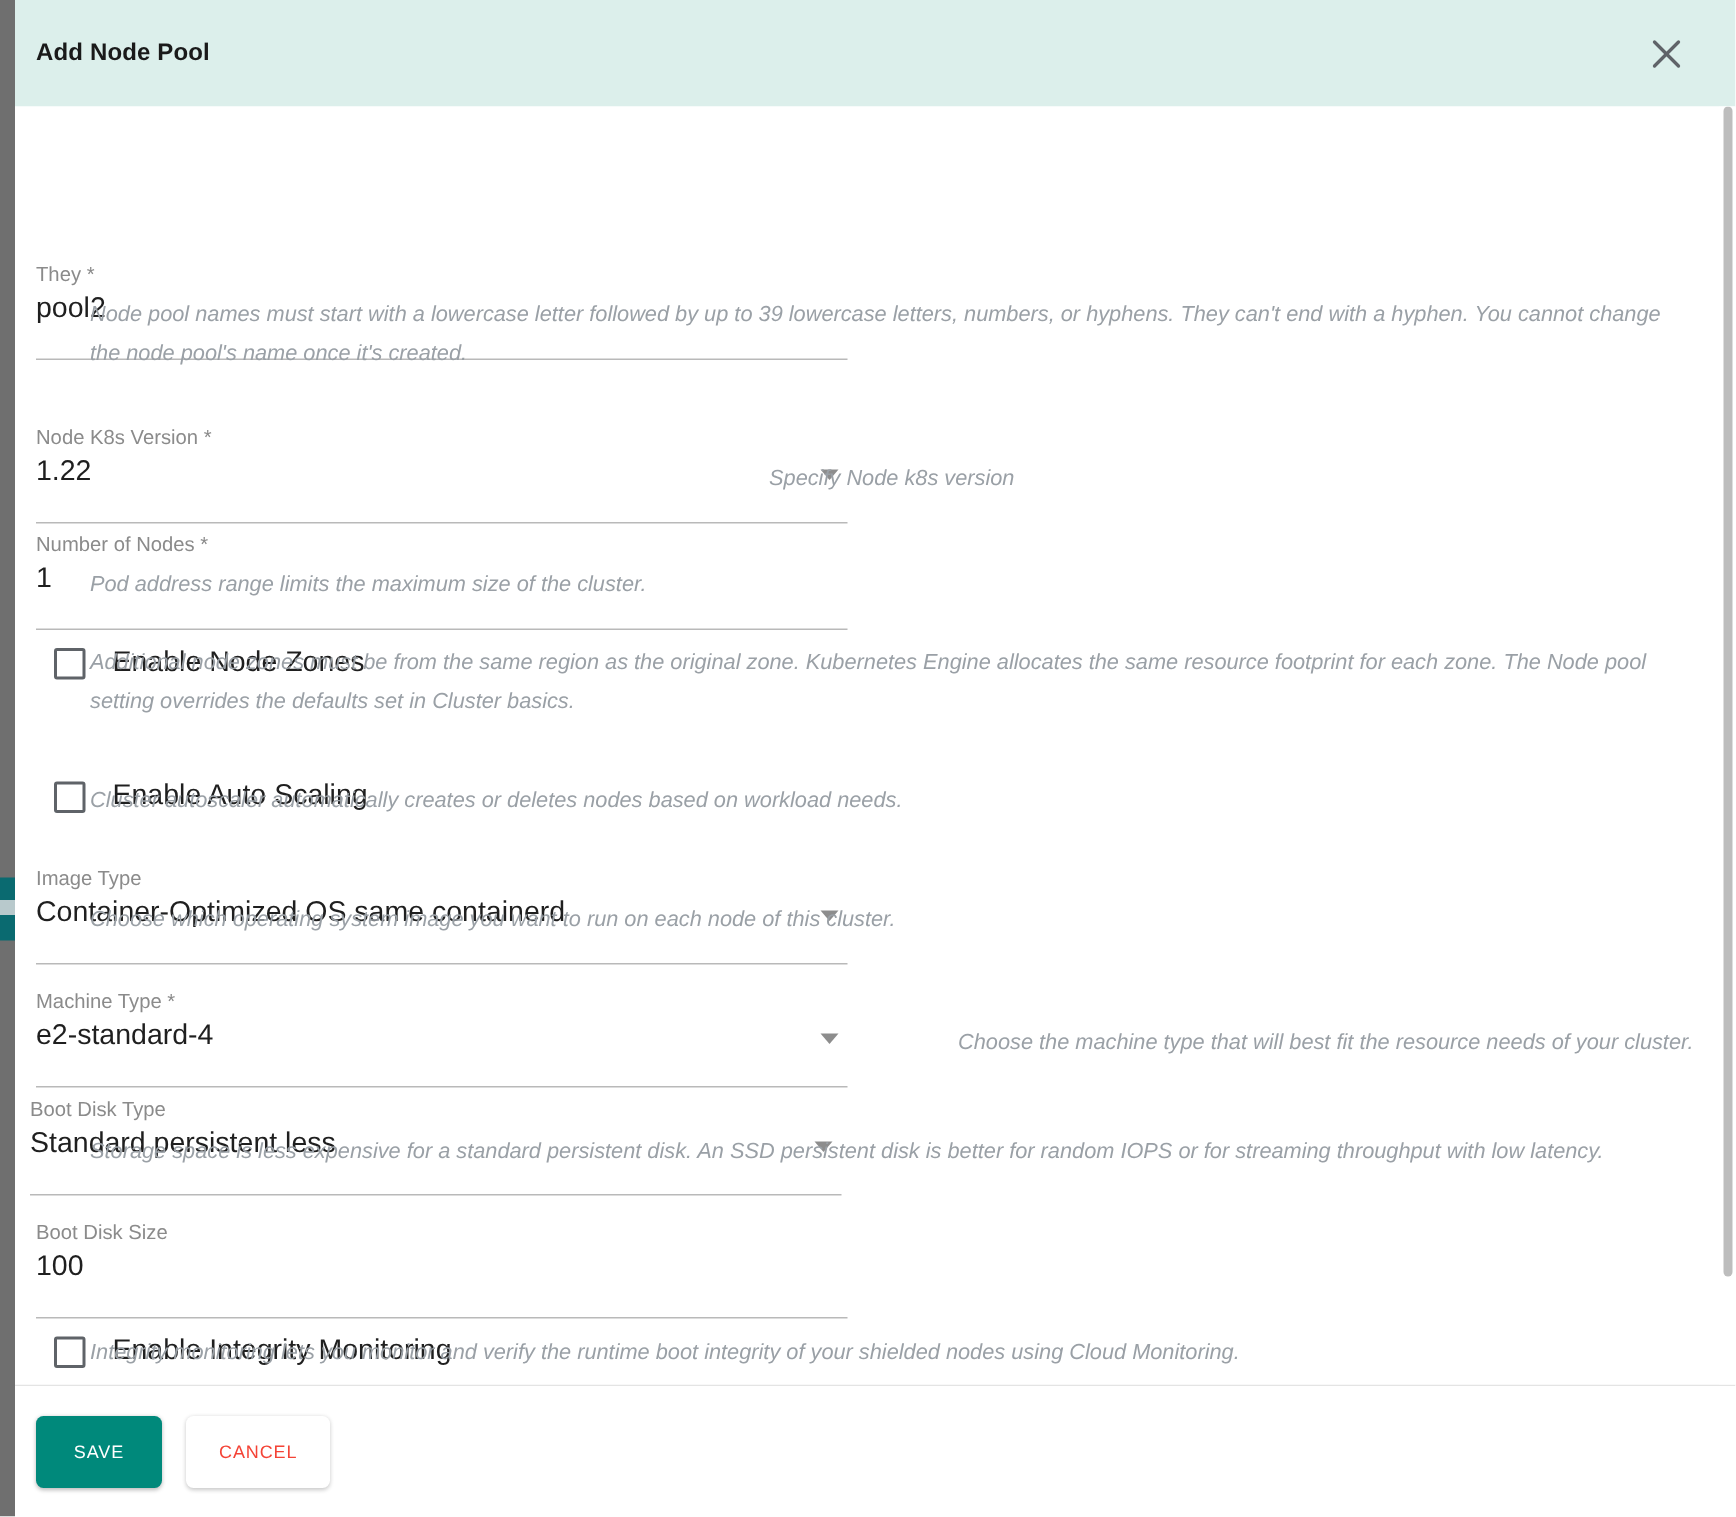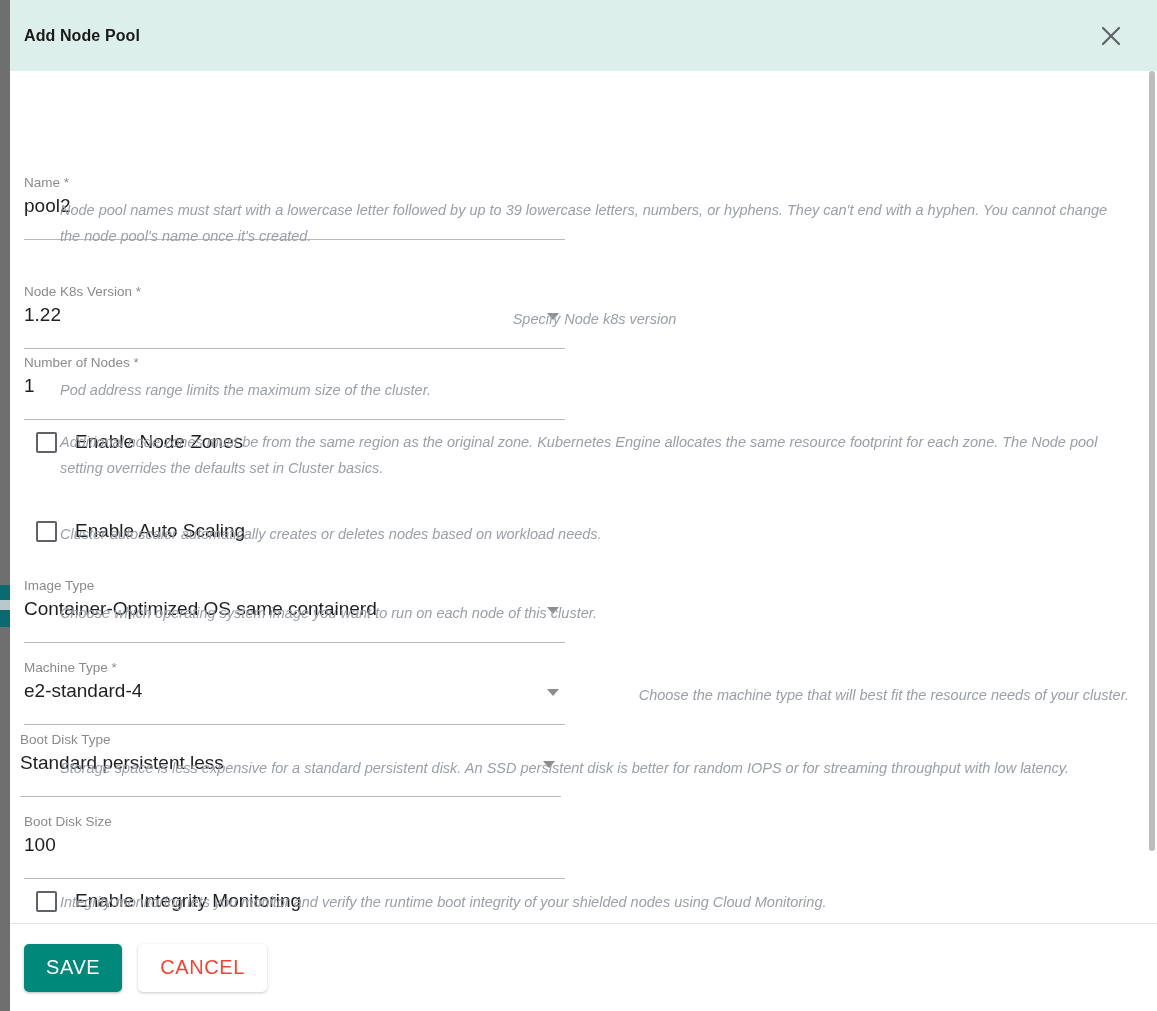--- a/index.html
+++ b/index.html
@@ -205,21 +205,21 @@
     min-height: 88px;
     border-top: 1px solid #e4e4e4;
     display: flex;
     align-items: center;
     padding-left: 14px;
     box-sizing: border-box;
     background: #fff;
   }
   .btn {
     font-family: "Liberation Sans", sans-serif;
-    font-size: 20px;
+    font-size: 12px;
     letter-spacing: 0.6px;
     border-radius: 5px;
     border: 0;
     cursor: pointer;
     padding: 12px 22px;
     height: 48px;
     display: inline-flex;
     align-items: center;
     justify-content: center;
   }
@@ -258,21 +258,21 @@
 
   <div id="modal-body">
     <div id="scroll-region">
       <div id="form-col"></div>
       <div id="help-col"></div>
     </div>
     <div id="scrollbar-track">
       <div id="scrollbar-thumb"></div>
     </div>
   <div class="field" style="position: absolute; left: 14px; top: 103px;">
-        <div class="field-label">Name *</div>
+        <div class="field-label">They *</div>
         <div class="field-value-row">
           <div class="field-value">pool2</div>
         </div>
       </div>
       <div class="field" style="position: absolute; left: 14px; top: 212px;">
         <div class="field-label">Node K8s Version *</div>
         <div class="field-value-row">
           <div class="field-value">1.22</div>
           <div class="caret"></div>
         </div>

